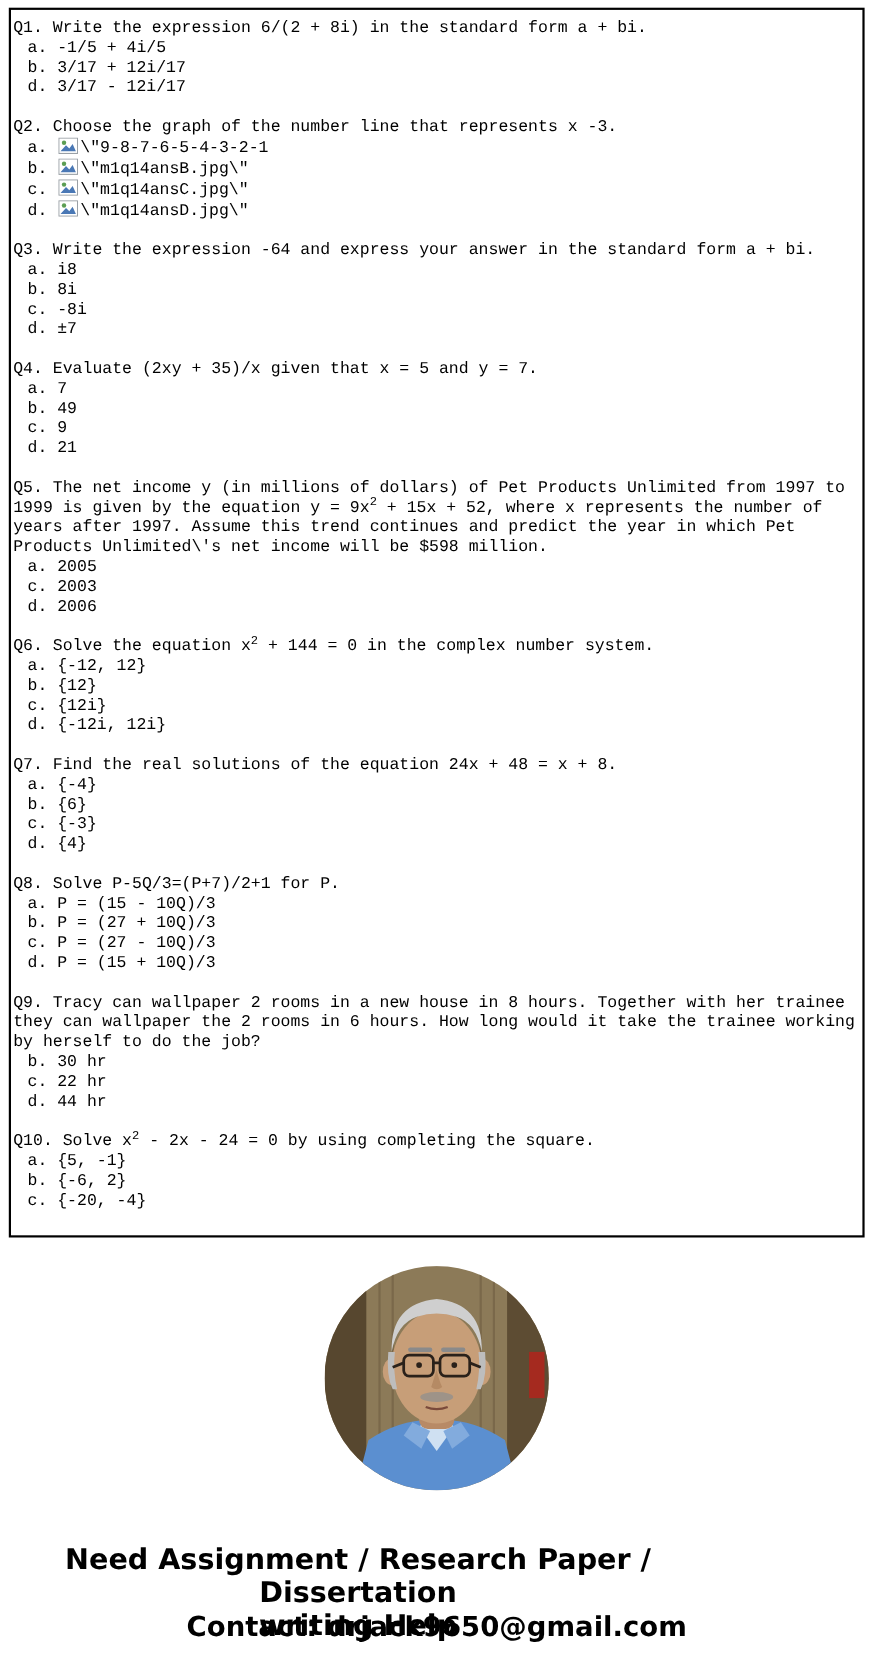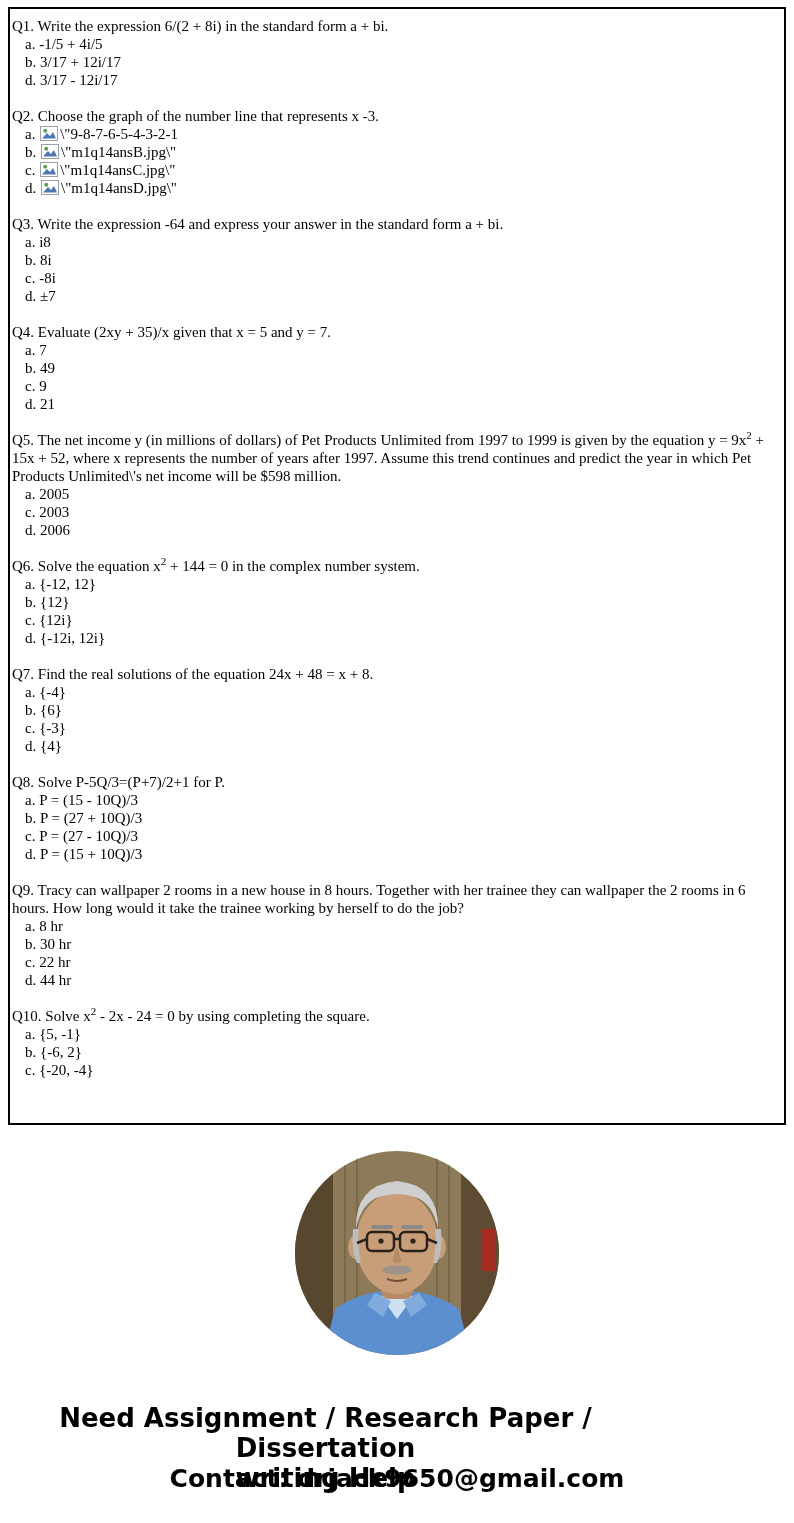--- a/index.html
+++ b/index.html
@@ -15,21 +15,21 @@
   .quiz-box {
     position: absolute;
     left: 8px;
     top: 7px;
     width: 778px;
     height: 1118px;
     box-sizing: border-box;
     border: 2px solid #000000;
     overflow: hidden;
     padding: 8px 2px 0 2px;
-    font-family: Liberation Serif, serif;
+    font-family: Liberation Mono, monospace;
     font-size: 15px;
     line-height: 18px;
   }
   .question { margin-bottom: 18px; }
   .qtext { white-space: normal; }
   .option { padding-left: 13px; }
   sup { font-size: 11px; line-height: 0; }
   .broken-img { display: inline-block; }
   .broken-img svg { vertical-align: -2px; margin: 0 2px 0 1px; }
 
@@ -137,21 +137,20 @@
     </div>
     <div class="question">
       <div class="qtext">Q8. Solve P-5Q/3=(P+7)/2+1 for P.</div>
       <div class="option">a. P = (15 - 10Q)/3</div>
       <div class="option">b. P = (27 + 10Q)/3</div>
       <div class="option">c. P = (27 - 10Q)/3</div>
       <div class="option">d. P = (15 + 10Q)/3</div>
     </div>
     <div class="question">
       <div class="qtext">Q9. Tracy can wallpaper 2 rooms in a new house in 8 hours. Together with her trainee they can wallpaper the 2 rooms in 6 hours. How long would it take the trainee working by herself to do the job?</div>
-      <div class="option">a. 8 hr</div>
       <div class="option">b. 30 hr</div>
       <div class="option">c. 22 hr</div>
       <div class="option">d. 44 hr</div>
     </div>
     <div class="question">
       <div class="qtext">Q10. Solve x<sup>2</sup> - 2x - 24 = 0 by using completing the square.</div>
       <div class="option">a. {5, -1}</div>
       <div class="option">b. {-6, 2}</div>
       <div class="option">c. {-20, -4}</div>
     </div>

